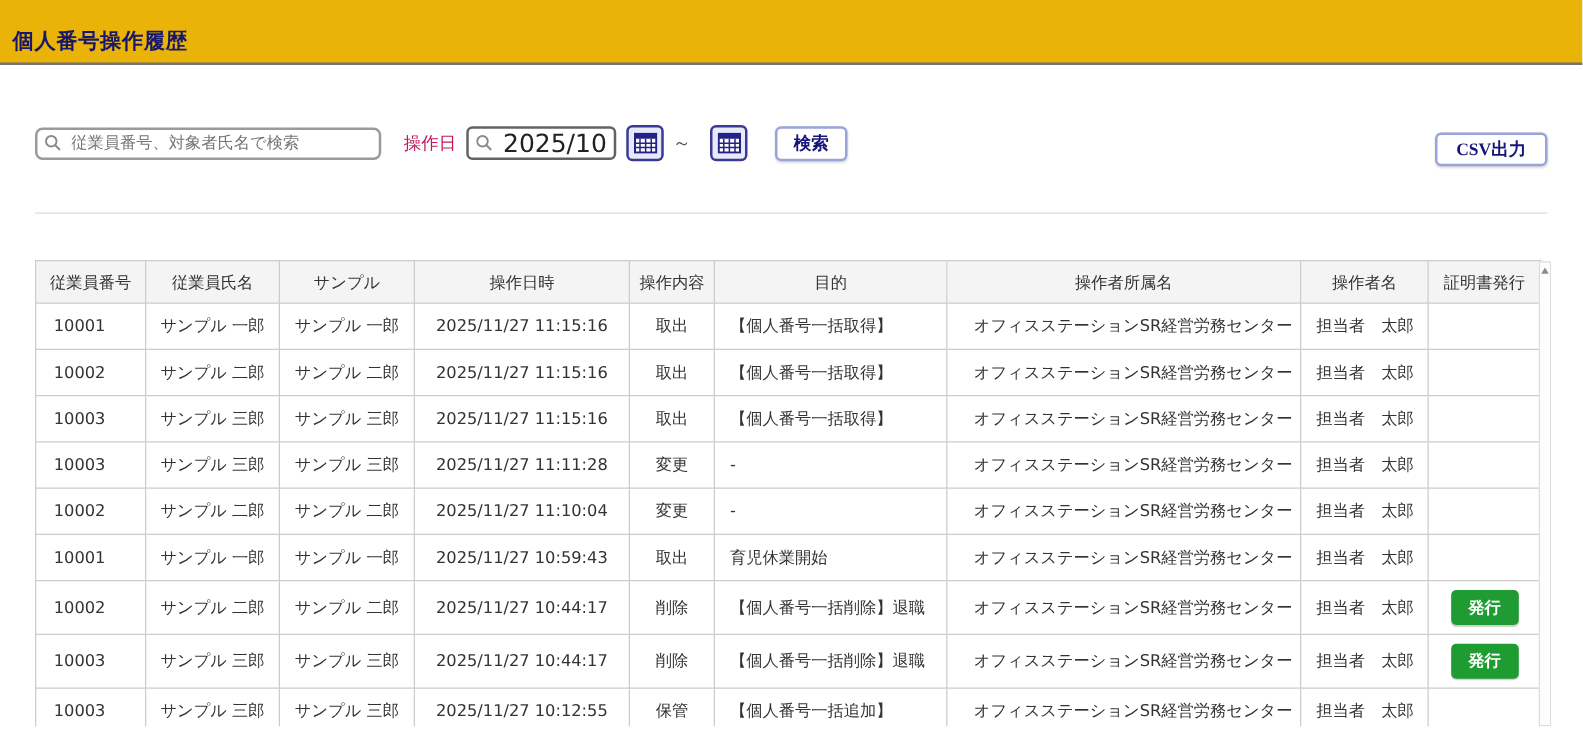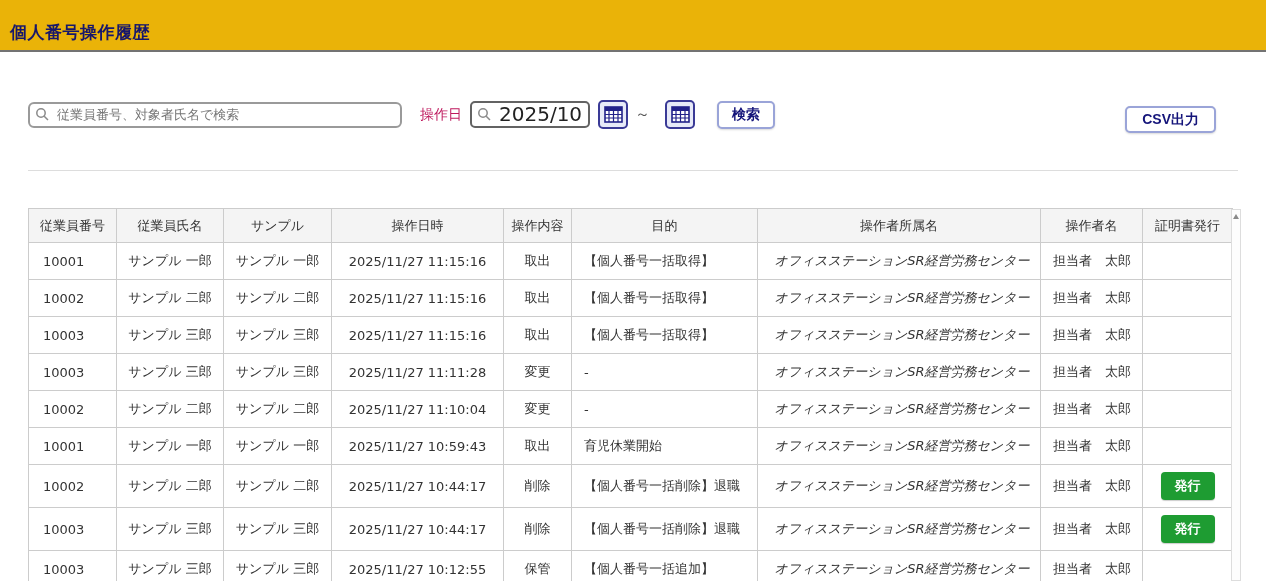--- a/index.html
+++ b/index.html
@@ -9,55 +9,55 @@
   
   .titlebar { background:#eab308; border-bottom:2px solid #737373; padding:21px 10px 6px 10px; }
   .titlebar h1 { font-size:17px; font-weight:bold; color:#17176b; letter-spacing:.5px; }
 
   .content { padding:0 28px; }
 
   
   .toolbar { margin-top:44px; display:flex; align-items:center; }
   .input-wrap { position:relative; display:inline-flex; align-items:center; }
   .input-wrap svg { position:absolute; left:7px; pointer-events:none; }
-  .search-input { width:374px; height:26px; border:2px solid #9a9a9a; border-radius:6px;
+  .search-input { width:277px; height:26px; border:2px solid #9a9a9a; border-radius:6px;
                   padding:2px 8px 2px 27px; font-size:13px; color:#333; outline:none;
                   font-family:inherit; }
   .date-label { font-size:14px; color:#be185d; margin:0 8px 0 18px; white-space:nowrap; }
   .date-input { width:120px; height:27px; border:2px solid #636363; border-radius:5px;
                 padding:0 6px 2px 27px; font-size:20px; color:#222; outline:none;
                 font-family:inherit; }
   .cal-btn { width:30px; height:29px; margin-left:8px; background:#e7eaf8;
              border:2px solid #3a3a96; border-radius:5px; cursor:pointer;
              display:inline-flex; align-items:center; justify-content:center; padding:0; }
   .tilde { font-size:15px; color:#555; margin:0 7px; }
   .btn { background:#fff; border:2px solid #9aa4d8; border-radius:5px; color:#14147a;
-         font-weight:bold; font-size:14px; font-family:Liberation Sans, sans-serif; cursor:pointer;
+         font-weight:bold; font-size:14px; font-family:Liberation Serif, serif; cursor:pointer;
          box-shadow:0 1px 2px rgba(0,0,0,.15); }
   .search-btn { margin-left:22px; padding:3px 13px; height:28px; }
-  .csv-btn { margin-left:auto; margin-right:22px; margin-top:10px; padding:3px 15px; height:27px; }
+  .csv-btn { margin-left:auto; margin-top:10px; padding:3px 15px; height:27px; }
 
   .divider { border:none; border-top:1px solid #ddd; margin-top:37px; }
 
   .count { margin:21px 0 0 -11px; font-size:12.5px; color:#333; }
 
   
   .table-wrap { position:relative; margin-top:37px; width:1213px; height:373px; overflow:hidden; }
   table { border-collapse:collapse; table-layout:fixed; width:1204px; background:#fff; }
   th, td { border:1px solid #ccc; font-size:13px; color:#333; overflow:hidden; white-space:nowrap; }
   thead th { background:#f4f4f4; font-weight:normal; height:34px; text-align:center; padding:4px 4px; }
   tbody td { height:37px; padding:4px 6px; }
   tbody tr.has-issue td { height:43px; }
   td.c-no      { text-align:left; padding-left:14px; }
   td.c-name,
   td.c-target,
   td.c-dt,
   td.c-op      { text-align:center; }
   td.c-purpose { text-align:left; padding-left:12px; }
-  td.c-dept    { text-align:center; padding-left:12px;font-style:italic; }
+  td.c-dept    { text-align:right; padding-left:12px; }
   td.c-operator{ text-align:left; padding-left:12px; }
   td.c-issue   { text-align:center; }
   .issue-btn { background:#1e9c32; border:none; border-radius:4px; color:#fff;
                font-weight:bold; font-size:13px; font-family:inherit; padding:5px 14px;
                cursor:pointer; box-shadow:0 1px 1px rgba(0,0,0,.2); }
 
   
   .vscroll { position:absolute; top:1px; right:0; width:10px; height:372px;
              background:#fdfdfd; border:1px solid #ddd; }
   .vscroll .arrow-up { width:0; height:0; margin:4px auto 0;

